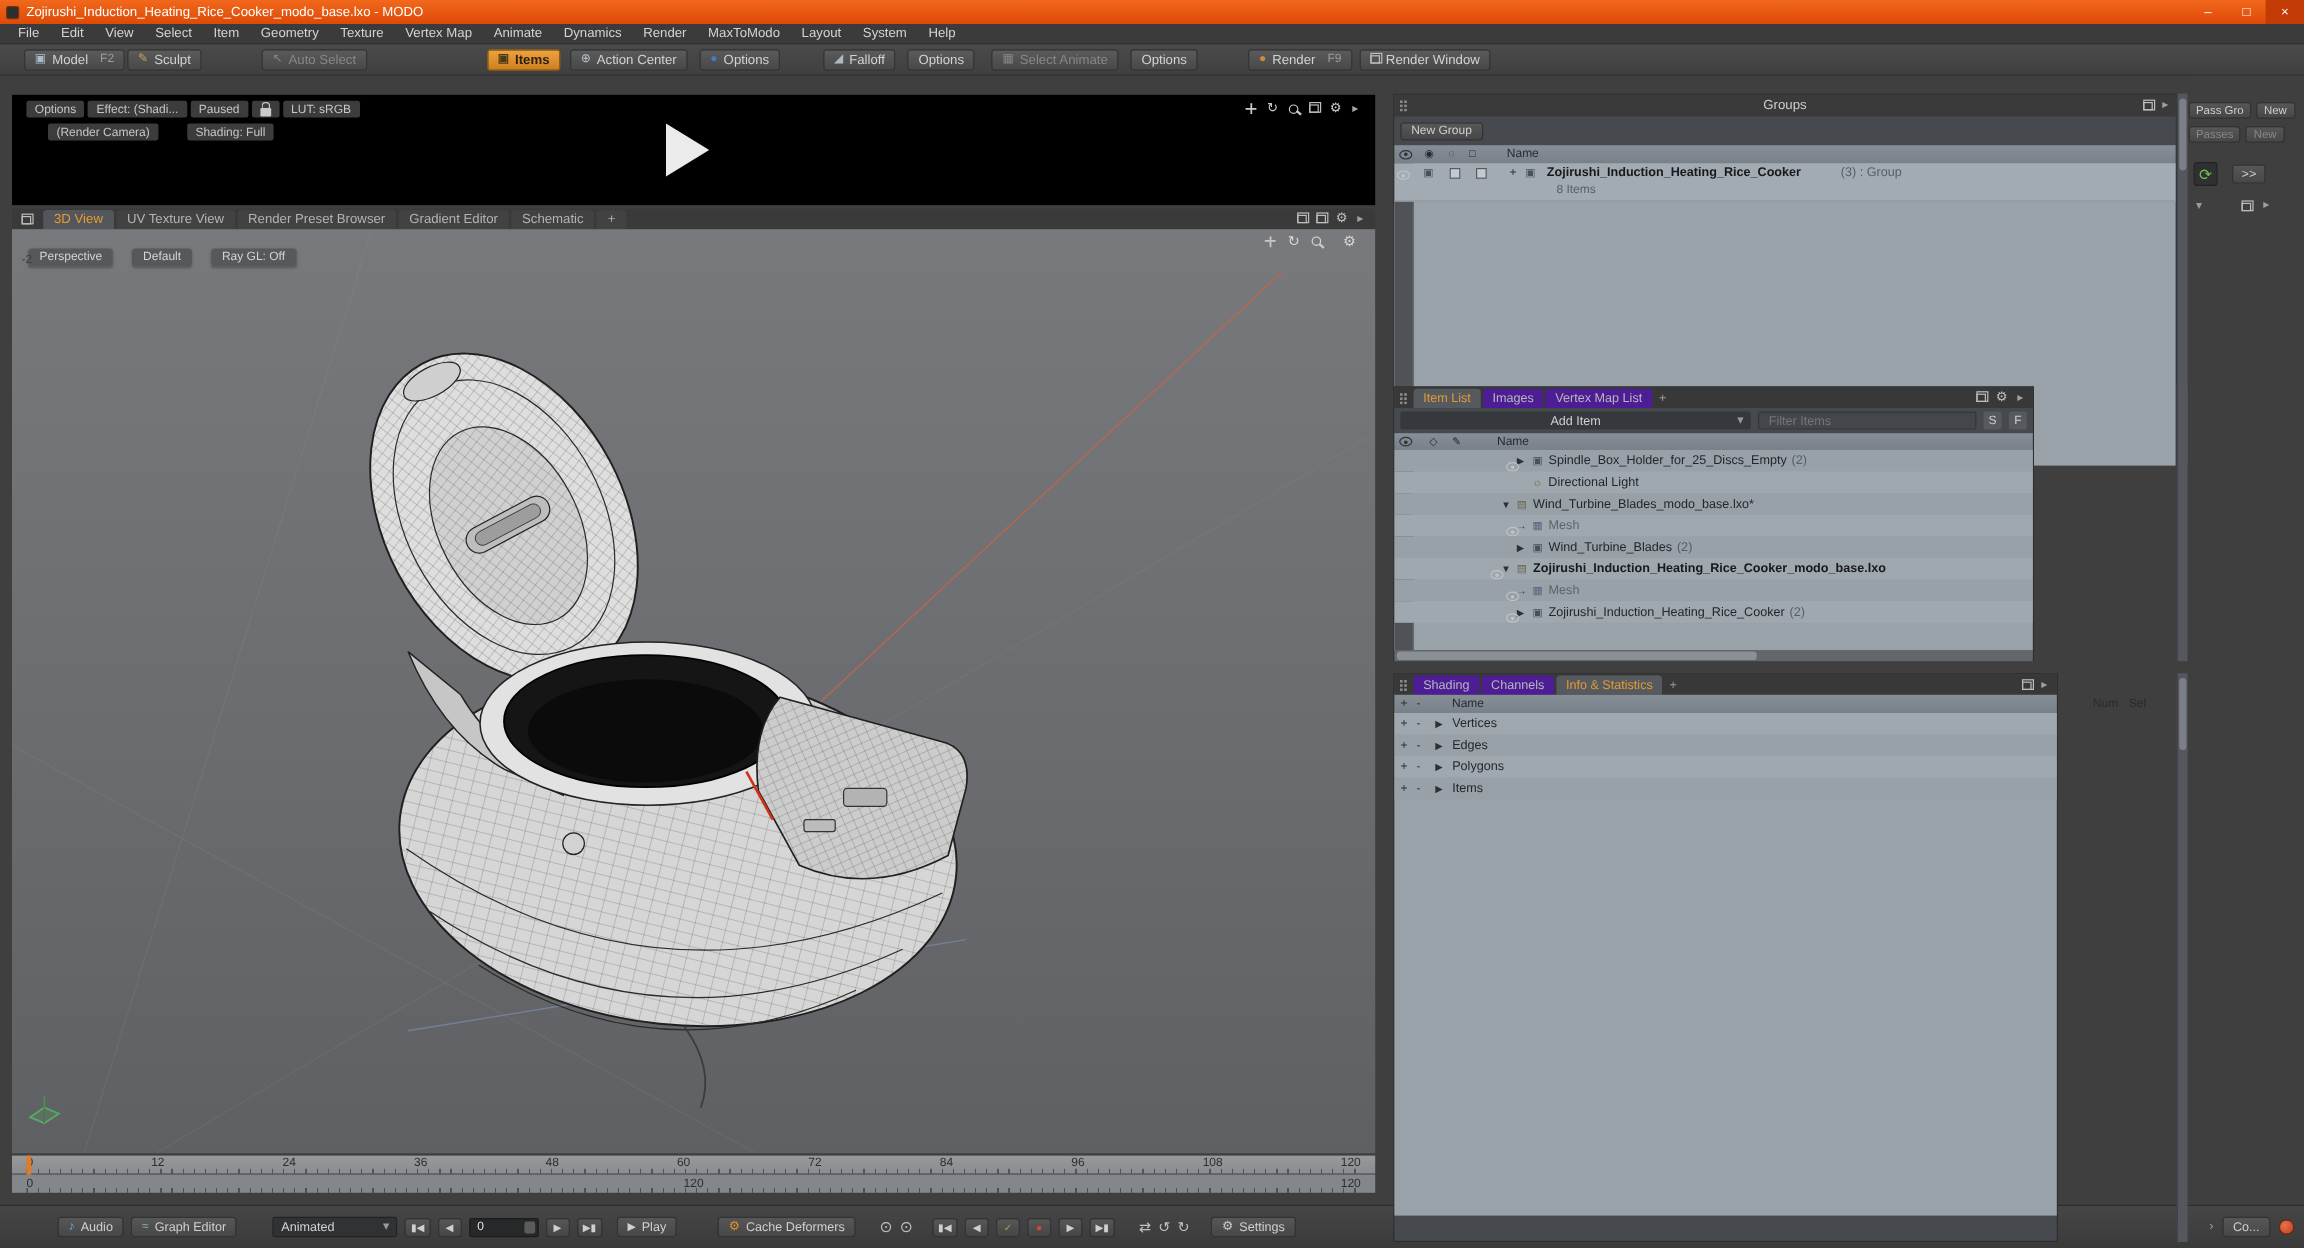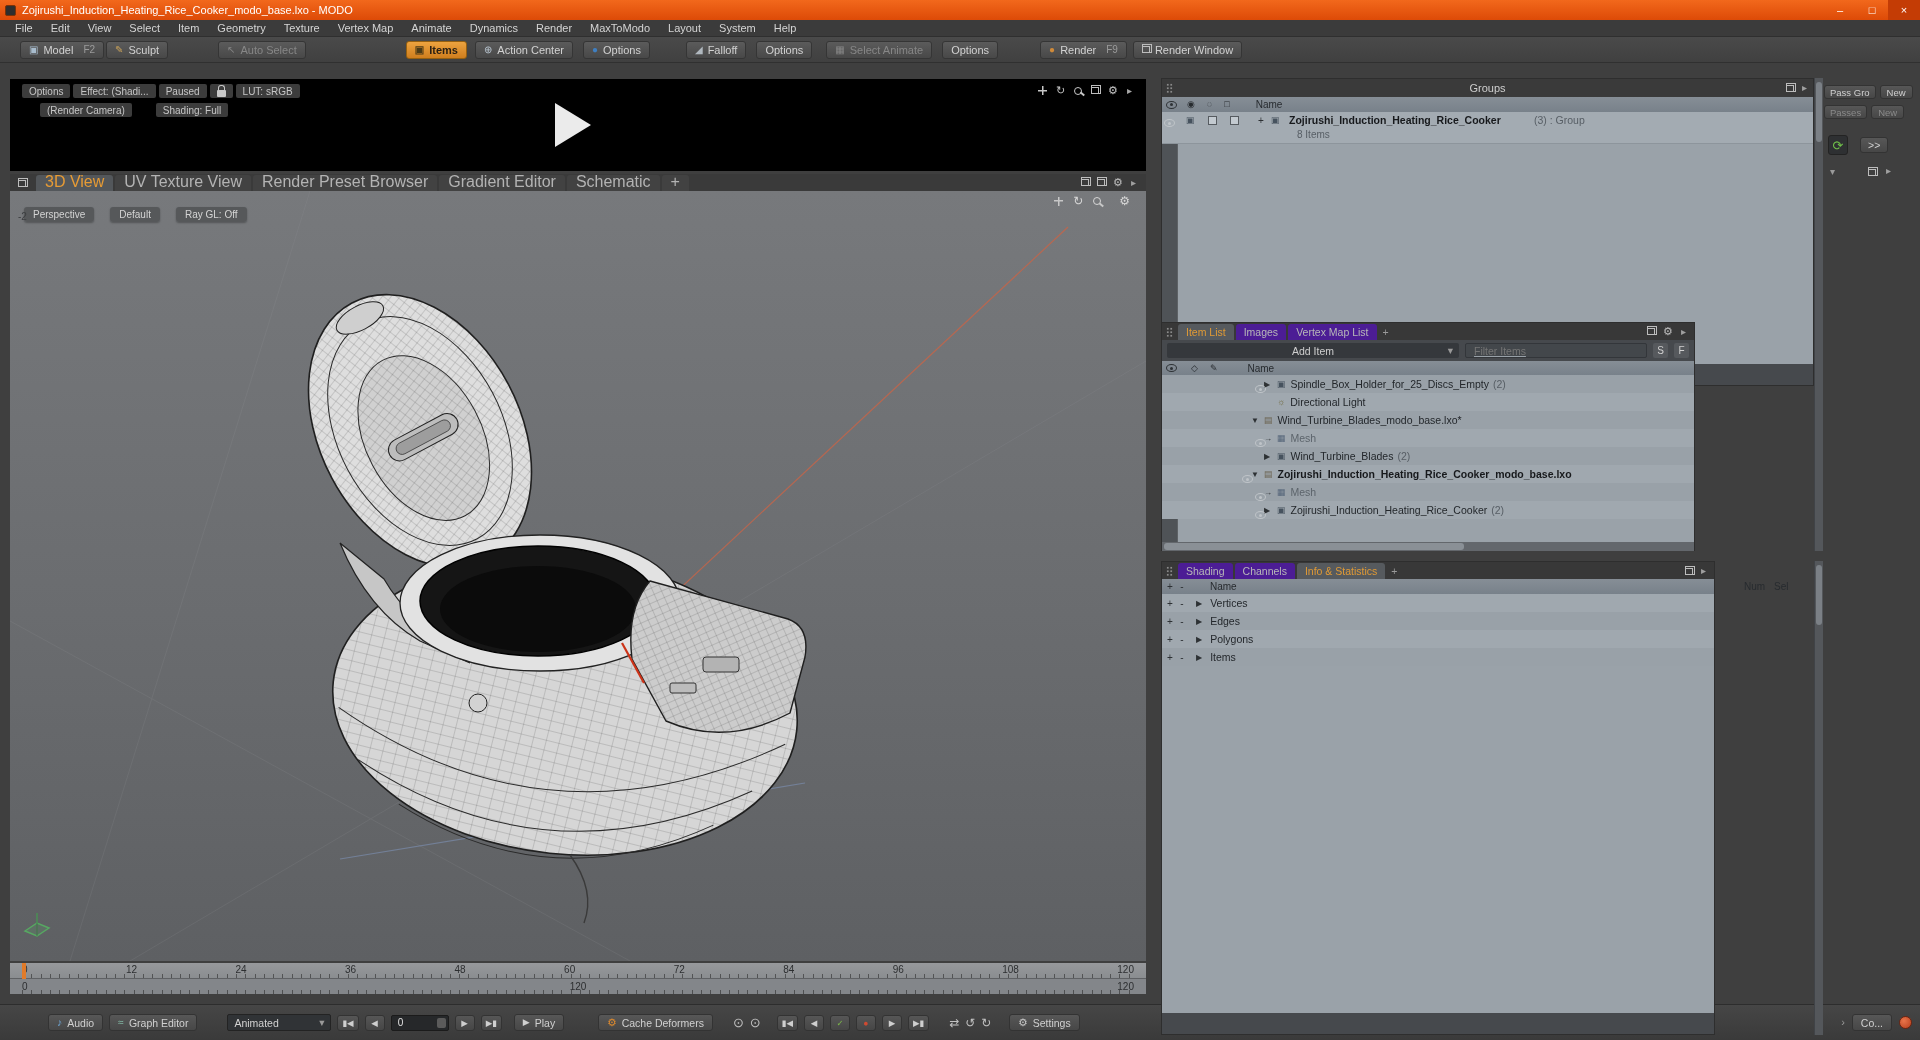--- a/index.html
+++ b/index.html
@@ -23,21 +23,21 @@
   .hint{color:#9b9b9b;font-size:10px;margin-left:5px;font-weight:normal}
   .tico{font-size:10px;line-height:1}
 
   
   .preview{left:10px;top:79px;width:1136px;height:92px;background:#000}
   .chip{height:14px;padding:0 7px;background:#3c3c3c;border-radius:2px;color:#c6c6c6;font-size:10px;display:flex;align-items:center;gap:4px;white-space:nowrap}
   .playtri{width:0;height:0;border-left:36px solid rgba(255,255,255,.92);border-top:22px solid transparent;border-bottom:22px solid transparent}
 
   
   .vtabs{left:10px;top:174px;width:1136px;height:17px;background:#3a3a3a;display:flex;align-items:flex-end;padding-left:6px;gap:2px}
-  .vtab{height:16px;padding:0 9px;font-size:16px;color:#b3b3b3;display:flex;align-items:flex-end;border-radius:3px 3px 0 0;background:#424242}
+  .vtab{height:16px;padding:0 9px;font-size:11px;color:#b3b3b3;display:flex;align-items:center;border-radius:3px 3px 0 0;background:#424242}
   .vtab.active{background:#53575b;color:#e69b35}
 
   
   .viewport{left:10px;top:191px;width:1136px;height:770px;overflow:hidden;background:#6a6c6f}
   .vbtn{height:15px;padding:0 9px;background:rgba(84,86,88,.95);border-radius:3px;font-size:10px;color:#d4d4d4;display:flex;align-items:center;box-shadow:0 1px 2px rgba(0,0,0,.3)}
   .vpstatus{position:absolute;right:8px;top:660px;text-align:right;font-size:10.5px;line-height:14.5px;color:#33363a}
   .vpstatus .hl{color:#d79a35}
 
   
   .timeline{left:10px;top:963px;width:1136px;height:31px}
@@ -393,20 +393,23 @@
 
 <div class="lpanel" style="left:1161px;top:78px;width:653px;height:308px">
   <div class="phead">
     <span class="grip" style="position:absolute;left:4px;top:4px"></span>
     <span>Groups</span>
     <div class="flex" style="position:absolute;right:6px;top:4px;gap:8px">
       <span class="dsq"></span>
       <span class="ico" style="color:#a0a0a0;font-size:10px">▸</span>
     </div>
   </div>
+  <div class="flex" style="height:24px;background:#46494d;padding-left:5px">
+    <div class="bbtn" style="height:15px;font-size:10px">New Group</div>
+  </div>
   <div class="colhead" style="height:15px">
     <span class="eye dark" style="margin-left:4px"></span>
     <span class="ico" style="margin-left:10px;font-size:9px">◉</span>
     <span class="ico" style="margin-left:12px;font-size:9px">◌</span>
     <span class="ico" style="margin-left:12px;font-size:9px">□</span>
     <span style="margin-left:26px">Name</span>
   </div>
   <div class="listbody" style="height:252px">
     <div class="visstrip"></div>
     <div style="height:32px;background:#a3abb2;position:relative;border-bottom:1px solid #8d959c">
@@ -442,21 +445,21 @@
       <span class="dsq"></span>
       <span class="ico" style="color:#bdbdbd;font-size:11px">⚙</span>
       <span class="ico" style="color:#a0a0a0;font-size:10px">▸</span>
     </div>
   </div>
   <div class="flex" style="height:21px;background:#46494d;padding:0 5px;gap:6px">
     <div style="width:292px;height:15px;background:#35383c;border-radius:2px;color:#cfcfcf;font-size:10.5px;display:flex;align-items:center;justify-content:center;position:relative">
       <span>Add Item</span>
       <span class="ico" style="position:absolute;right:6px;color:#9a9a9a">▾</span>
     </div>
-    <input readonly="" style="flex: 1 1 0%; height: 15px; background: rgb(67, 71, 75); border: 1px solid rgb(51, 54, 58); border-radius: 2px; color: rgb(153, 161, 168); font-size: 10.5px; padding: 0px 8px; font-family: inherit; text-decoration: underline;" placeholder="Filter Items">
+    <input readonly="" style="flex: 1 1 0%; height: 15px; background: rgb(67, 71, 75); border: 1px solid rgb(51, 54, 58); border-radius: 2px; color: rgb(153, 161, 168); font-size: 10.5px; padding: 0px 8px; font-family: inherit;" placeholder="Filter Items">
     <div style="width:15px;height:15px;background:#56595d;border-radius:2px;color:#d0d0d0;font-size:10px;display:flex;align-items:center;justify-content:center">S</div>
     <div style="width:15px;height:15px;background:#56595d;border-radius:2px;color:#d0d0d0;font-size:10px;display:flex;align-items:center;justify-content:center">F</div>
   </div>
   <div class="colhead" style="height:14px">
     <span class="eye dark" style="margin-left:4px"></span>
     <span class="ico" style="margin-left:14px;font-size:9px">◇</span>
     <span class="ico" style="margin-left:12px;font-size:9px">✎</span>
     <span style="margin-left:30px">Name</span>
   </div>
   <div class="listbody" style="height:167px">

